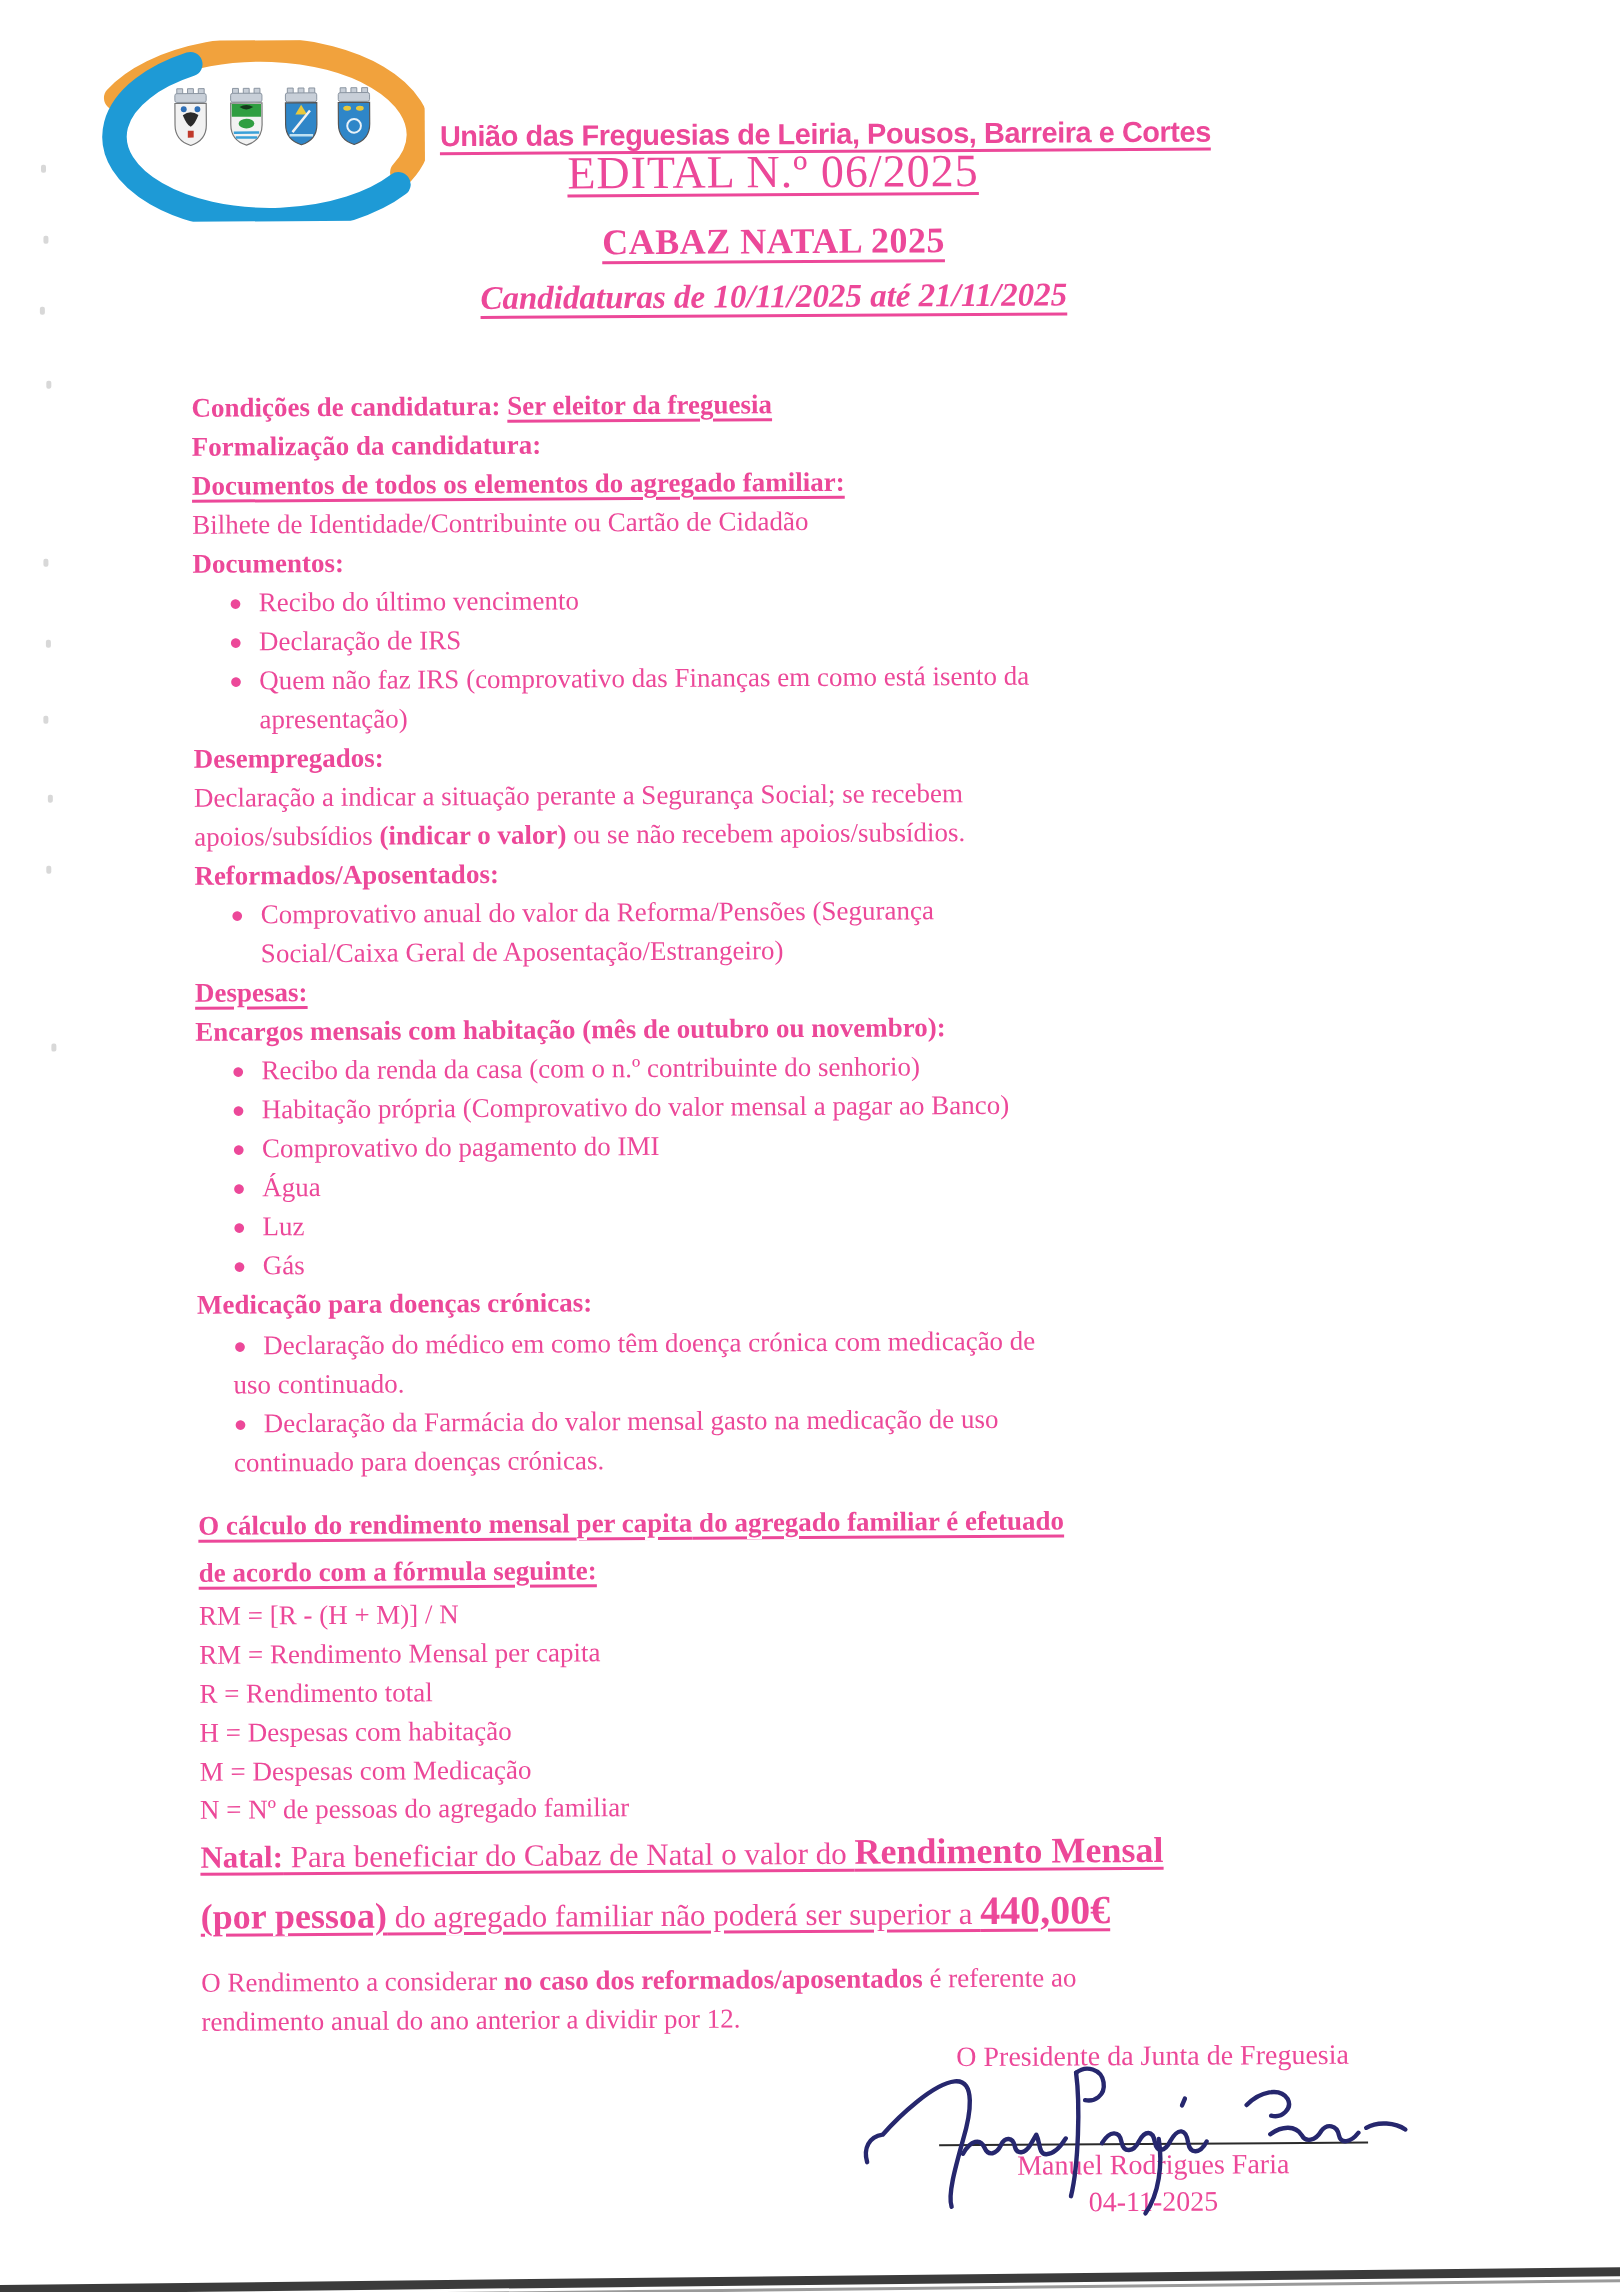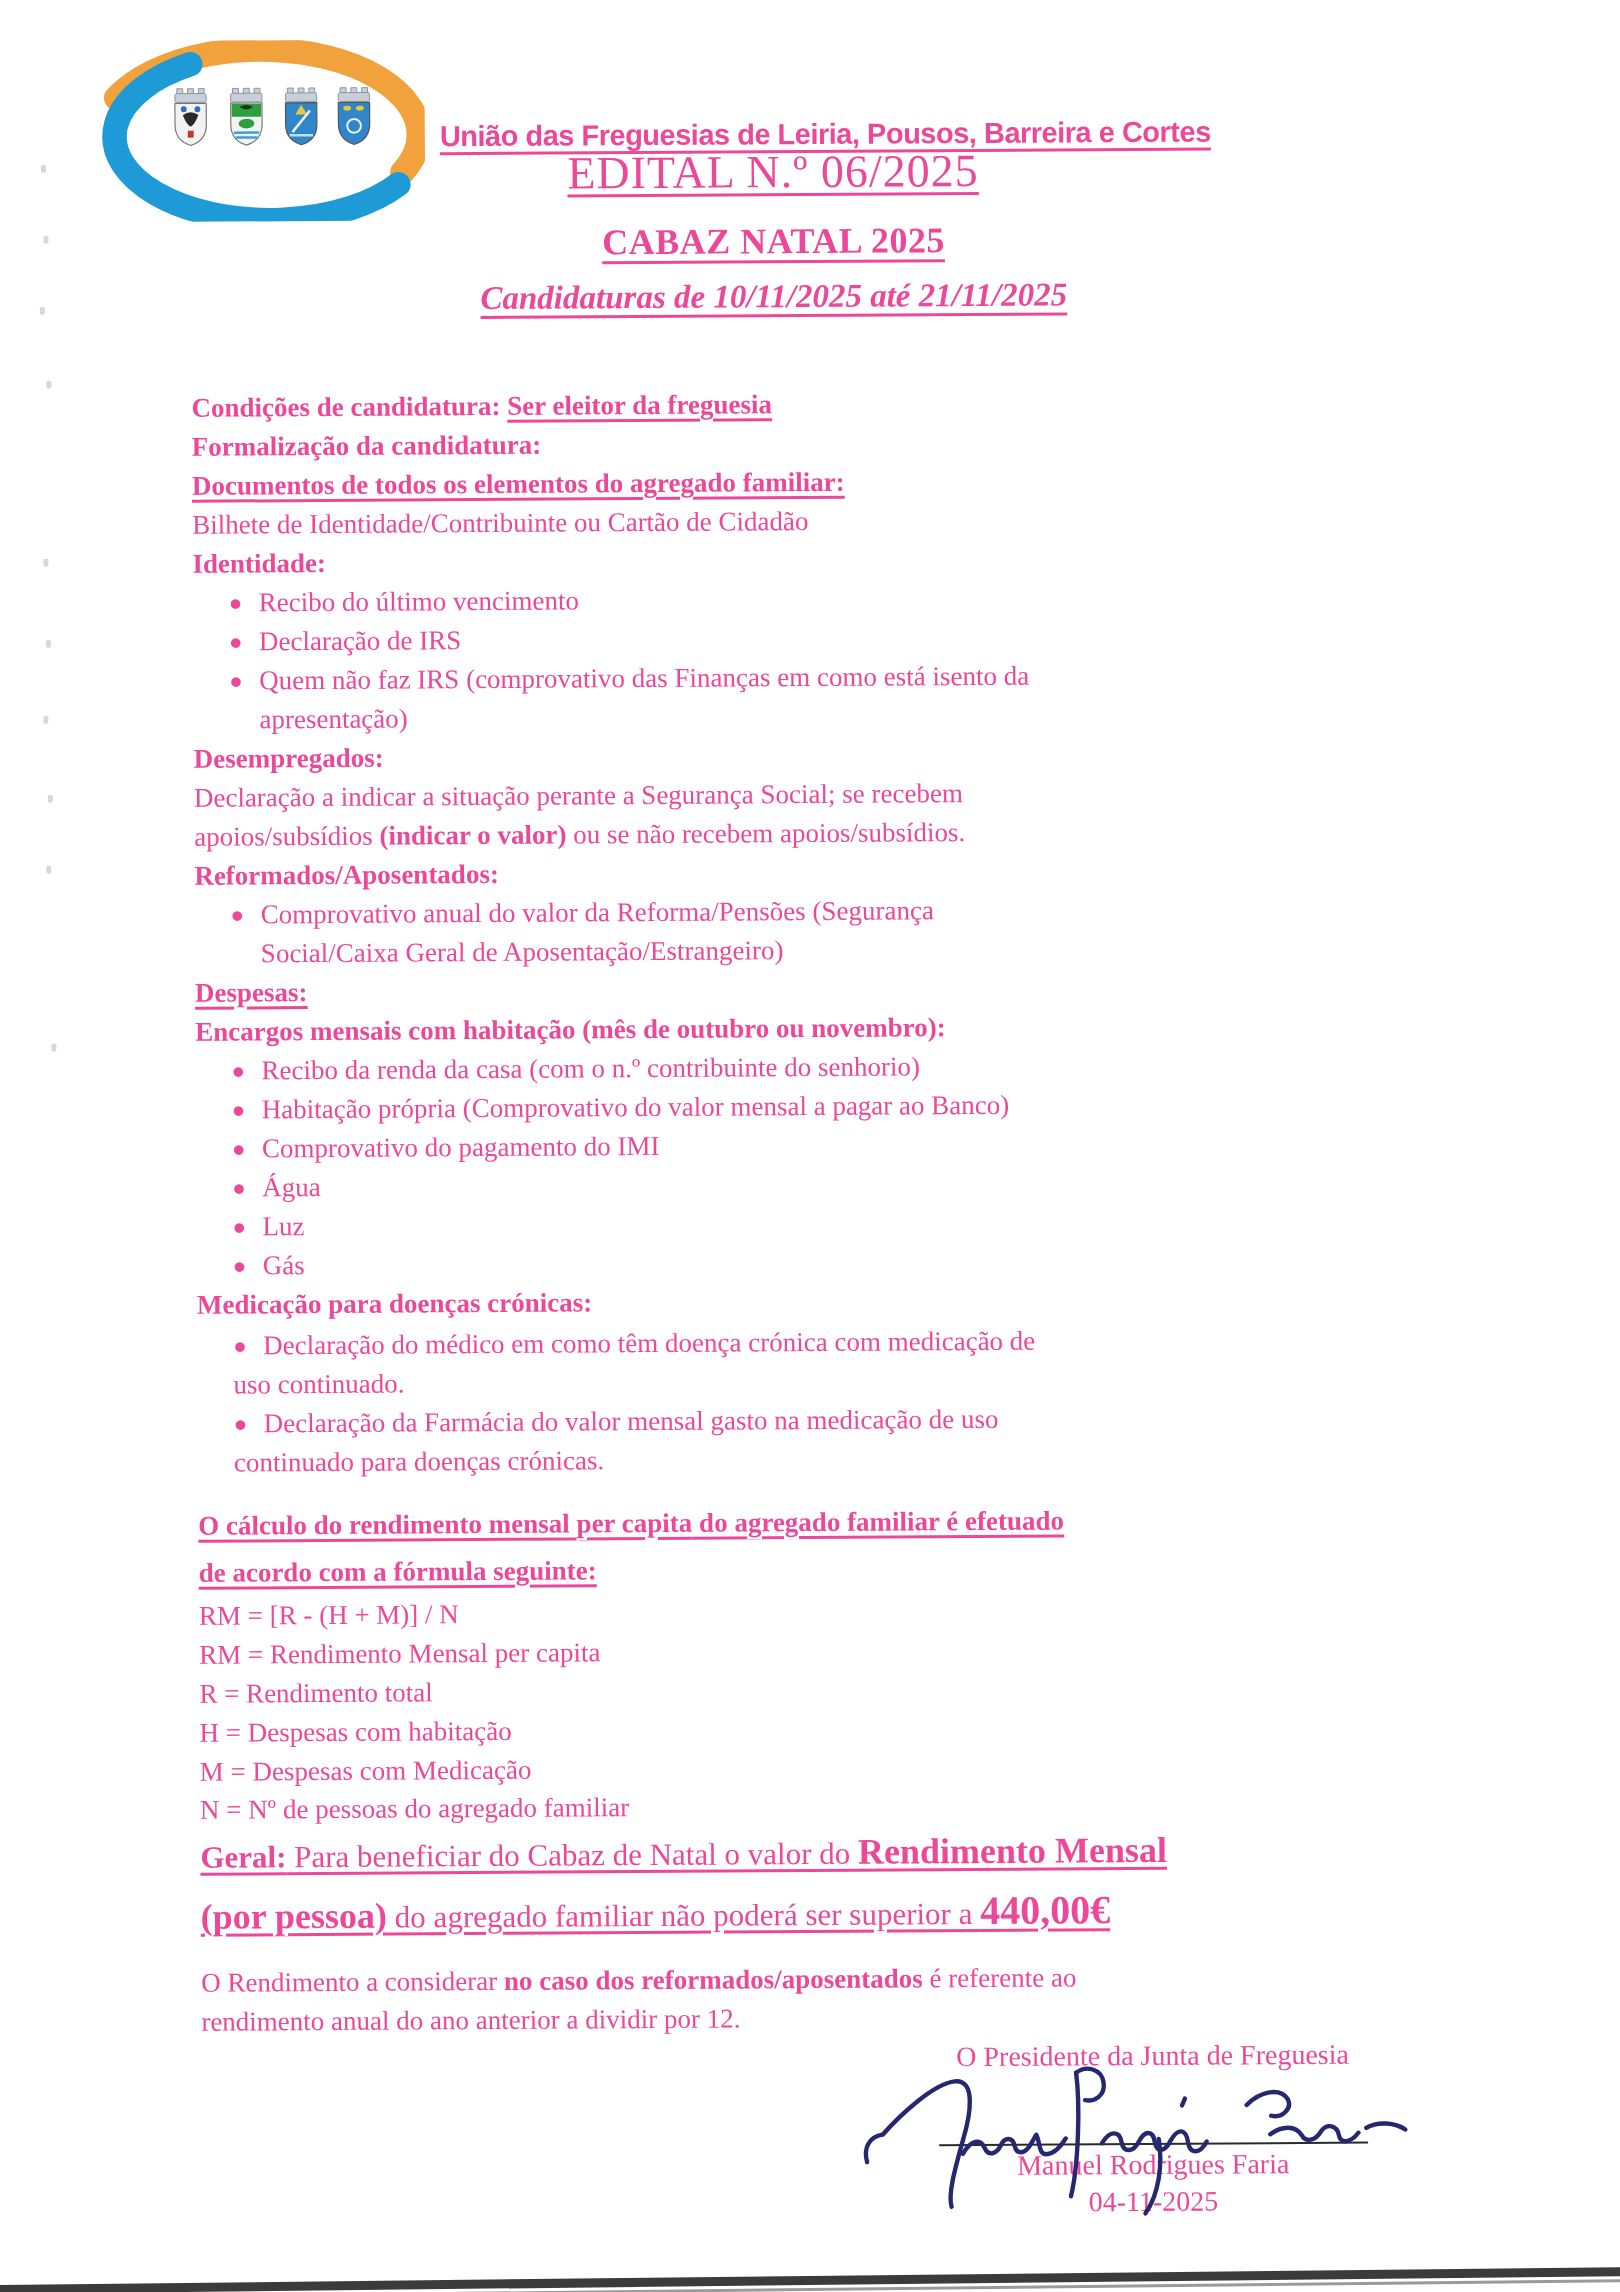--- a/index.html
+++ b/index.html
@@ -115,21 +115,21 @@
       <div class="edital">EDITAL N.º 06/2025</div>
       <div class="doc-title">CABAZ NATAL 2025</div>
       <div class="doc-dates">Candidaturas de 10/11/2025 até 21/11/2025</div>
     </div>
 
     <div class="body-lines">
         <div class="line"><span class="b">Condições de candidatura: </span><span class="b u">Ser eleitor da freguesia</span></div>
         <div class="line"><span class="b">Formalização da candidatura:</span></div>
         <div class="line"><span class="b u">Documentos de todos os elementos do agregado familiar:</span></div>
         <div class="line"><span>Bilhete de Identidade/Contribuinte ou Cartão de Cidadão</span></div>
-        <div class="line"><span class="b">Identidade:</span></div>
+        <div class="line"><span class="b">Documentos:</span></div>
         <div class="line" style="padding-left: 66px;"><span class="bullet">●</span><span>Recibo do último vencimento</span></div>
         <div class="line" style="padding-left: 66px;"><span class="bullet">●</span><span>Declaração de IRS</span></div>
         <div class="line" style="padding-left: 66px;"><span class="bullet">●</span><span>Quem não faz IRS (comprovativo das Finanças em como está isento da</span></div>
         <div class="line" style="padding-left: 66px;"><span>apresentação)</span></div>
         <div class="line"><span class="b">Desempregados:</span></div>
         <div class="line"><span>Declaração a indicar a situação perante a Segurança Social; se recebem</span></div>
         <div class="line"><span>apoios/subsídios </span><span class="b">(indicar o valor)</span><span> ou se não recebem apoios/subsídios.</span></div>
         <div class="line"><span class="b">Reformados/Aposentados:</span></div>
         <div class="line" style="padding-left: 66px;"><span class="bullet">●</span><span>Comprovativo anual do valor da Reforma/Pensões (Segurança</span></div>
         <div class="line" style="padding-left: 66px;"><span>Social/Caixa Geral de Aposentação/Estrangeiro)</span></div>
@@ -147,21 +147,21 @@
         <div class="line" style="padding-left: 66px;"><span class="bullet">●</span><span>Declaração da Farmácia do valor mensal gasto na medicação de uso</span></div>
         <div class="line" style="padding-left: 36px;"><span>continuado para doenças crónicas.</span></div>
         <div class="line" style="margin-top: 19.6px; line-height: 47px;"><span class="b u">O cálculo do rendimento mensal </span><span class="b u i">per capita</span><span class="b u"> do agregado familiar é efetuado</span></div>
         <div class="line" style="line-height: 47px;"><span class="b u">de acordo com a fórmula seguinte:</span></div>
         <div class="line"><span>RM = [R - (H + M)] / N</span></div>
         <div class="line"><span>RM = Rendimento Mensal </span><span class="i">per capita</span></div>
         <div class="line"><span>R = Rendimento total</span></div>
         <div class="line"><span>H = Despesas com habitação</span></div>
         <div class="line"><span>M = Despesas com Medicação</span></div>
         <div class="line" style="line-height: 37px;"><span>N = Nº de pessoas do agregado familiar</span></div>
-        <div class="line" style="line-height: 55px;"><span class="b u" style="font-size: 31px;">Geral:</span><span class="u" style="font-size: 31px;"> Para beneficiar do Cabaz de Natal o valor do </span><span class="b u" style="font-size: 36px;">Rendimento Mensal</span></div>
+        <div class="line" style="line-height: 55px;"><span class="b u" style="font-size: 31px;">Natal:</span><span class="u" style="font-size: 31px;"> Para beneficiar do Cabaz de Natal o valor do </span><span class="b u" style="font-size: 36px;">Rendimento Mensal</span></div>
         <div class="line" style="line-height: 57px;"><span class="b u" style="font-size: 36px;">(por pessoa)</span><span class="u" style="font-size: 31px;"> do agregado familiar não poderá ser superior a </span><span class="b u" style="font-size: 40px;">440,00€</span></div>
         <div class="line" style="margin-top: 15.7px;"><span>O Rendimento a considerar </span><span class="b">no caso dos reformados/aposentados</span><span> é referente ao</span></div>
         <div class="line"><span>rendimento anual do ano anterior a dividir por 12.</span></div>
       </div>
 
     <div class="sig-block">
       <div class="sig-role">O Presidente da Junta de Freguesia</div>
       <svg class="sig-svg" viewBox="0 0 580 190">
         <g fill="none" stroke="#26276e" stroke-width="4.5" stroke-linecap="round" stroke-linejoin="round">
           <path d="M 8 118 C 4 104, 10 92, 24 90 C 40 72, 76 38, 98 36 C 120 34, 114 70, 106 96 C 98 124, 90 152, 94 164"></path>

